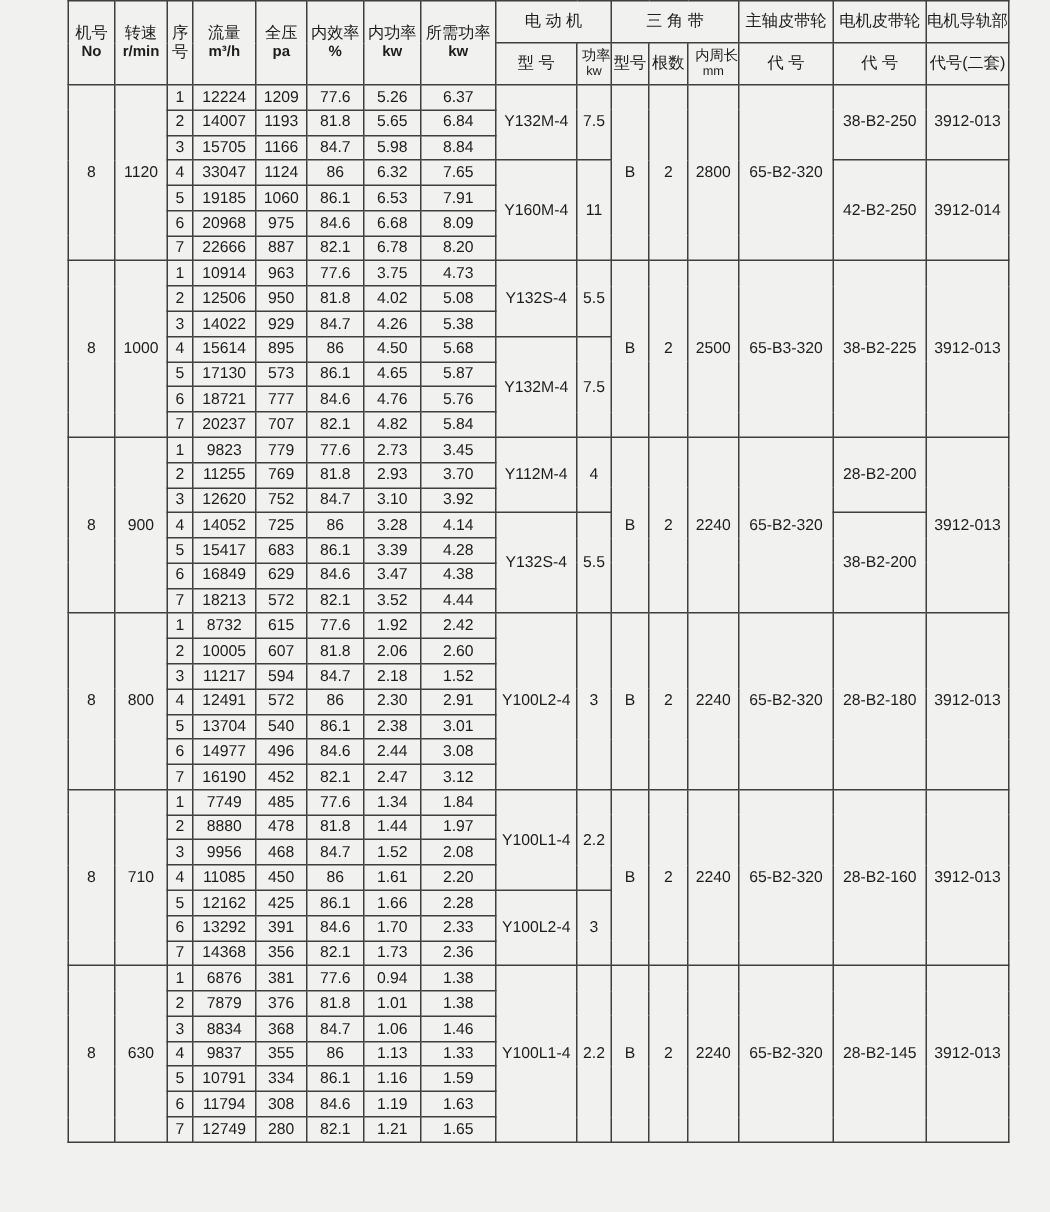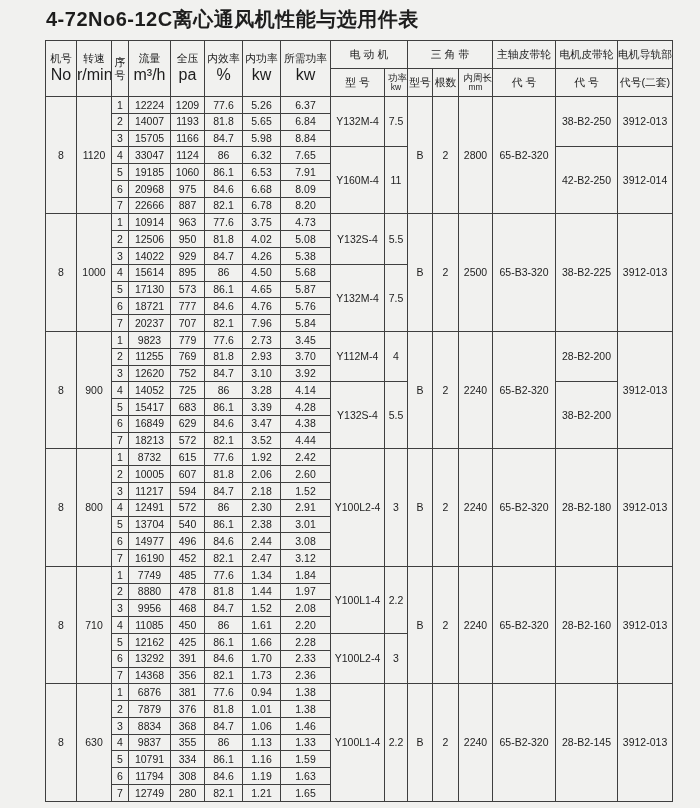--- a/index.html
+++ b/index.html
@@ -31,30 +31,29 @@
     padding: 0;
     white-space: nowrap;
     overflow: hidden;
   }
   thead th {
     font-weight: normal;
     font-size: 10.8px;
     height: 28px;
     line-height: 1.2;
   }
-  thead .unit { font-size: 16px; }
+  thead .unit { font-size: 10px; font-weight: bold; }
   thead .unit-sm { font-size: 8.5px; line-height: 1; }
   thead .stack-sm { font-size: 9.5px; line-height: 1.05; text-align: right; }
   tbody td { font-size: 10.5px; line-height: 1; }
 </style>
 </head>
 <body>
 
 <div class="page">
-  <h1 class="title">4-72No6-12C离心通风机性能与选用件表</h1>
 
   <table class="spec-table">
     <colgroup>
       <col style="width:31px">
         <col style="width:35px">
         <col style="width:17px">
       <col style="width:42px">
         <col style="width:34px">
         <col style="width:38px">
       <col style="width:38px">
@@ -254,21 +253,21 @@
           <td>777</td>
           <td>84.6</td>
           <td>4.76</td>
           <td>5.76</td>
         </tr>
         <tr>
           <td>7</td>
           <td>20237</td>
           <td>707</td>
           <td>82.1</td>
-          <td>7.96</td>
+          <td>4.82</td>
           <td>5.84</td>
         </tr>
         <tr>
           <td rowspan="7">8</td>
           <td rowspan="7">900</td>
           <td>1</td>
           <td>9823</td>
           <td>779</td>
           <td>77.6</td>
           <td>2.73</td>

